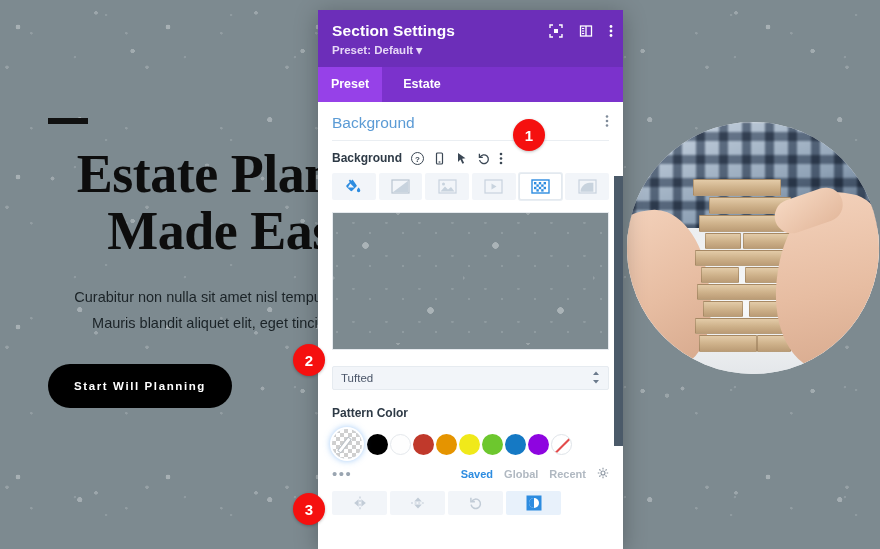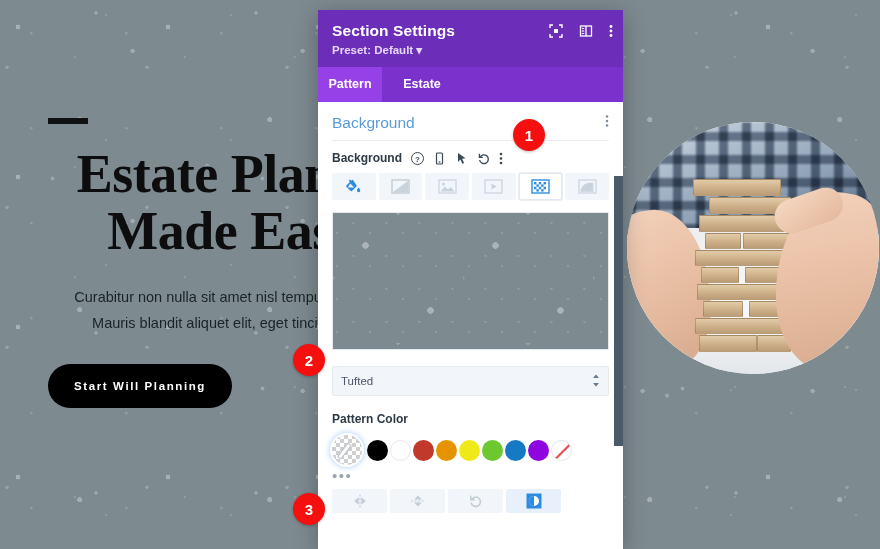--- a/index.html
+++ b/index.html
@@ -222,21 +222,21 @@
     background-position: 0 0, 0 0, 0 0, 0 0, 0 0, 0 0;
   }
 
   .select {
     margin-top: 16px;
     height: 24px;
     background: #f2f5f9;
     border: 1px solid #e6ebf0;
     border-radius: 2px;
     display: flex; align-items: center; justify-content: space-between;
-    padding: 14px 8px;
+    padding: 8px 8px;
     cursor: pointer;
   }
   .select-value { font-size: 11.5px; color: #4a5568; }
   .select-arrows { color: #6b7a8c; font-size: 10px; line-height: 8px; text-align: center; }
 
   .sub-label {
     margin-top: 16px;
     font-size: 12px; font-weight: 700; color: #2e3a46;
   }
 
@@ -393,21 +393,21 @@
           <svg width="4" height="14" viewBox="0 0 4 14" fill="#ffffff">
             <circle cx="2" cy="2.5" r="1.4"></circle>
               <circle cx="2" cy="7" r="1.4"></circle>
               <circle cx="2" cy="11.5" r="1.4"></circle>
           </svg>
         </span>
       </div>
     </div>
 
     <div class="tabs">
-      <div class="tab t0 active">Pattern</div>
+      <div class="tab t0 active">Preset</div>
       <div class="tab t1">Estate</div>
     </div>
 
     <div class="panel">
       <div class="panel-inner">
 
         <div class="section-head">
           <div class="section-title">Background</div>
           <span>
             <svg width="4" height="14" viewBox="0 0 4 14" fill="#7f8b99">
@@ -525,20 +525,31 @@
           <div class="sw" style="background:#e59400"></div>
           <div class="sw" style="background:#f0e91a"></div>
           <div class="sw" style="background:#6dc72e"></div>
           <div class="sw" style="background:#1579c4"></div>
           <div class="sw" style="background:#8e05e0"></div>
           <div class="sw none"></div>
         </div>
 
         <div class="sw-meta">
           <span class="dots3">•••</span>
+          <span class="sw-links">
+            <span class="sw-link active">Saved</span>
+            <span class="sw-link">Global</span>
+            <span class="sw-link">Recent</span>
+            <span>
+              <svg width="12" height="12" viewBox="0 0 12 12" fill="none" stroke="#8a94a0" stroke-width="1.1">
+                <circle cx="6" cy="6" r="2"></circle>
+                <path d="M6 .8v1.6M6 9.6v1.6M.8 6h1.6M9.6 6h1.6M2.3 2.3l1.2 1.2M8.5 8.5l1.2 1.2M9.7 2.3L8.5 3.5M3.5 8.5L2.3 9.7"></path>
+              </svg>
+            </span>
+          </span>
         </div>
 
 
         <div class="transform-btns">
           <div class="tbtn">
             <svg width="16" height="14" viewBox="0 0 16 14" fill="none" stroke="#c2ccd7" stroke-width="1.2">
               <line x1="8" y1="0.5" x2="8" y2="13.5" stroke-dasharray="2 1.6"></line>
               <path d="M6.6 3.2L2.2 7l4.4 3.8z" fill="#c2ccd7" stroke="none"></path>
               <path d="M9.4 3.2L13.8 7l-4.4 3.8z" fill="#c2ccd7" stroke="none"></path>
             </svg>

